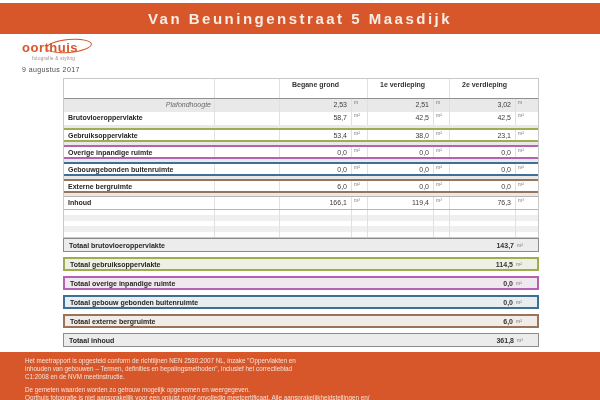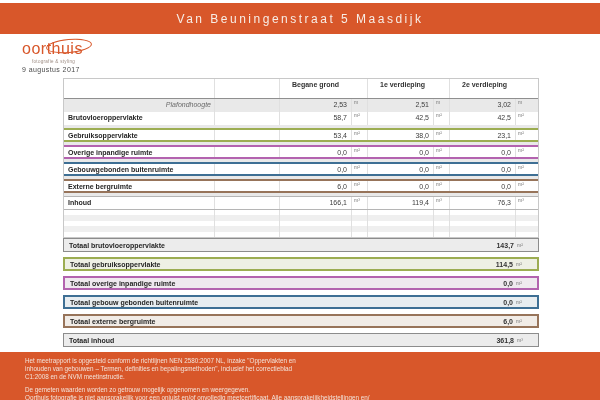--- a/index.html
+++ b/index.html
@@ -3,25 +3,25 @@
 <meta charset="utf-8">
 <style>
   * { margin:0; padding:0; box-sizing:border-box; }
   html,body { width:600px; height:400px; background:#ffffff; overflow:hidden;
               font-family:"Liberation Sans", sans-serif; }
   .page { position:relative; width:600px; height:400px; background:#fff; }
 
   
   .topbar { position:absolute; left:0; top:3px; width:600px; height:31px;
             background:#d8572a; display:flex; align-items:center; justify-content:center; }
-  .topbar h1 { color:#f7ede6; font-size:12px; font-weight:normal; letter-spacing:2.5px; }
+  .topbar h1 { color:#f7ede6; font-size:15px; font-weight:bold; letter-spacing:2.5px; }
 
   
   .logo { position:absolute; left:22px; top:40px; width:90px; height:24px; }
-  .logo-text { color:#d8572a; font-size:16px; font-weight:normal; letter-spacing:0.5px; position:relative; z-index:2; }
+  .logo-text { color:#d8572a; font-size:13px; font-weight:bold; letter-spacing:0.5px; position:relative; z-index:2; }
   .logo-ellipse { position:absolute; left:24px; top:-1px; width:46px; height:14px;
                   border:1px solid #d8572a; border-radius:50%; transform:rotate(-5deg); z-index:1; }
   .logo-tagline { font-size:4.5px; color:#9b8a80; margin-top:1px; letter-spacing:0.3px; padding-left:10px; }
 
   .date { position:absolute; left:22px; top:66px; font-size:7px; color:#4a4a4a; letter-spacing:0.4px; }
 
   
   .tablewrap { position:absolute; left:63px; top:78px; width:476px; }
   .maintable { border:1px solid #c8c8c8; background:#fff; }
   .trow { display:flex; width:100%; }

